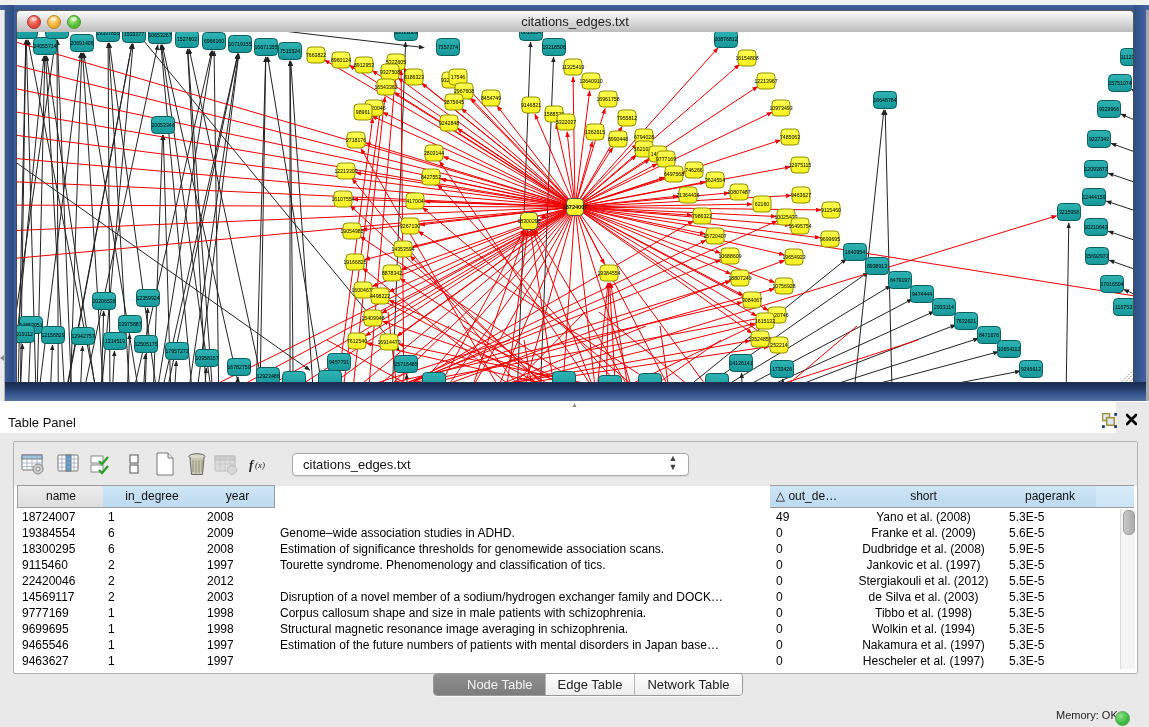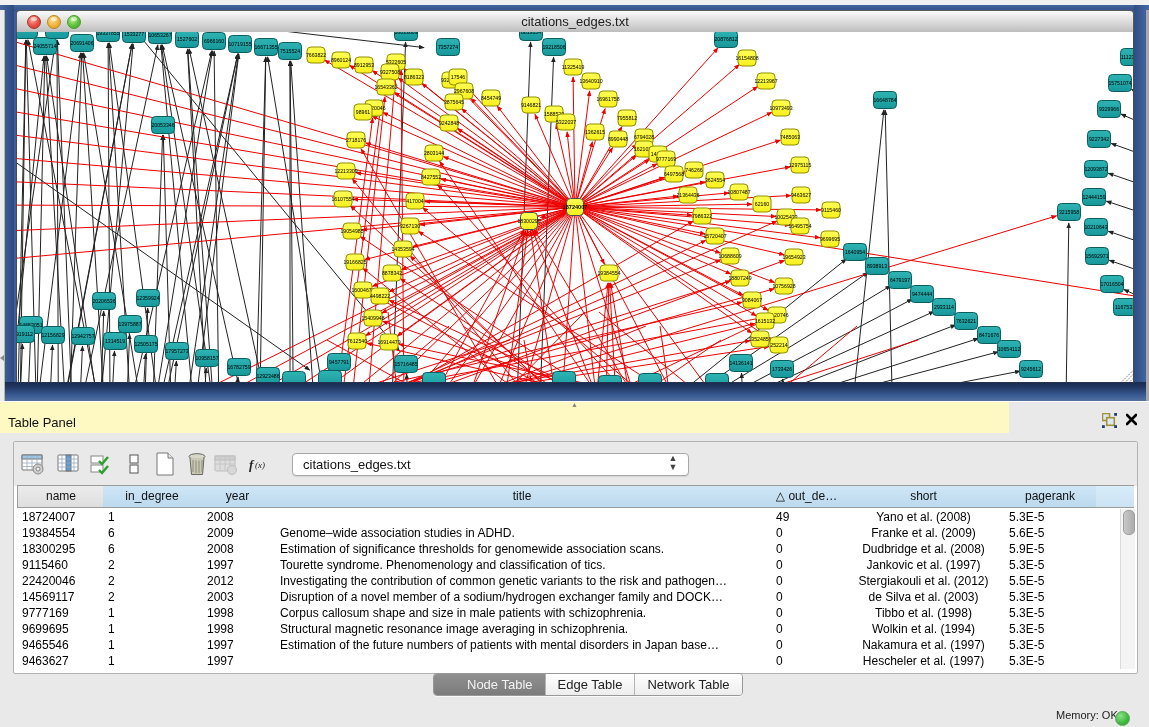--- a/index.html
+++ b/index.html
@@ -20,21 +20,21 @@
 #title{left:0;top:3px;width:1116px;text-align:center;font-size:13px;color:#222;}
 .tl{top:4px;width:12px;height:12px;border-radius:50%;}
 .tl:after{content:"";position:absolute;left:2.5px;top:1px;width:6px;height:4px;border-radius:50%;background:rgba(255,255,255,0.55);}
 #tlr{left:10px;background:radial-gradient(circle at 38% 32%,#ffaca4,#ea5548 50%,#c93425);border:1px solid #a83427;}
 #tly{left:30px;background:radial-gradient(circle at 38% 32%,#ffe5a0,#f4b63e 50%,#d9941c);border:1px solid #b8851f;}
 #tlg{left:50px;background:radial-gradient(circle at 38% 32%,#c2ee97,#62c440 50%,#3fa423);border:1px solid #459b28;}
 #canvas{left:0;top:22px;width:1116px;height:350px;background:#fff;border-left:1px solid #4a4a4a;
  border-right:1px solid #4a4a4a;border-bottom:1px solid #26324e;overflow:hidden;}
 
 #tpanel{left:0;top:401px;width:1149px;height:326px;background:#e9e9e9;border-top:1px solid #fdfdfd;}
-#tphead{left:0;top:0;width:1009px;height:31px;background:#fef9c3;}
+#tphead{left:0;top:0;width:1116px;height:31px;background:#ffffff;}
 #tptitle{left:8px;top:13px;font-size:13px;color:#111;}
 #collapsearrow{left:571px;top:-1px;font-size:7px;color:#888;}
 #inner{left:13px;top:39px;width:1123px;height:231px;background:#fff;border:1px solid #b2b2b2;border-radius:2px;}
 #toolbar{left:0;top:0;width:1123px;height:44px;background:#e9e9e9;}
 #combo{left:278px;top:11px;width:385px;height:21px;background:#fff;border:1px solid #a8a8a8;border-radius:4px;
  font-size:13px;color:#111;line-height:21px;padding-left:10px;box-shadow:0 1px 1px rgba(0,0,0,0.08);}
 #comboarr{left:652px;top:12px;width:14px;height:19px;font-size:9px;color:#444;line-height:9px;text-align:center;}
 #thead{left:3px;top:43px;width:1104px;height:22px;}
 .th{position:absolute;top:0;height:21px;border:1px solid #9c9c9c;border-left:none;background:linear-gradient(180deg,#cfe6f6,#bcd9ee);
  font-size:12px;color:#111;text-align:center;line-height:21px;overflow:hidden;}
@@ -677,21 +677,20 @@
  <text x="2" y="17" font-size="13" font-style="italic" font-weight="bold" font-family="Liberation Serif,serif" fill="#222">f</text>
  <text x="8" y="16" font-size="9" font-style="italic" font-family="Liberation Serif,serif" fill="#222">(x)</text>
 </svg>
        <div class="abs" id="combo">citations_edges.txt</div>
        <div class="abs" id="comboarr">▲<br>▼</div>
      </div>
      <div class="abs" id="thead">
        <div class="th" id="th0">name</div>
           <div class="th" id="th1">in_degree</div>
        <div class="th" id="th2">year</div>
-          <div class="th" id="th3">title</div>
        <div class="th" id="th4">△ out_de…</div>
           <div class="th" id="th5">short</div>
        <div class="th" id="th6">pagerank</div>
           <div class="th" id="th7"></div>
      </div>
      <div class="abs" id="tbody">
 <div class="tr" style="top:0px">
             <span class="c0">18724007</span>
             <span class="c1">1</span>
             <span class="c2">2008</span>
@@ -723,21 +722,20 @@
             <span class="c2">1997</span>
             <span class="c3">Tourette syndrome. Phenomenology and classification of tics.</span>
             <span class="c4">0</span>
             <span class="c5">Jankovic et al. (1997)</span>
             <span class="c6">5.3E-5</span>
           </div>
 <div class="tr" style="top:64px">
             <span class="c0">22420046</span>
             <span class="c1">2</span>
             <span class="c2">2012</span>
-            <span class="c3">Investigating the contribution of common genetic variants to the risk and pathogen…</span>
             <span class="c4">0</span>
             <span class="c5">Stergiakouli et al. (2012)</span>
             <span class="c6">5.5E-5</span>
           </div>
 <div class="tr" style="top:80px">
             <span class="c0">14569117</span>
             <span class="c1">2</span>
             <span class="c2">2003</span>
             <span class="c3">Disruption of a novel member of a sodium/hydrogen exchanger family and DOCK…</span>
             <span class="c4">0</span>

